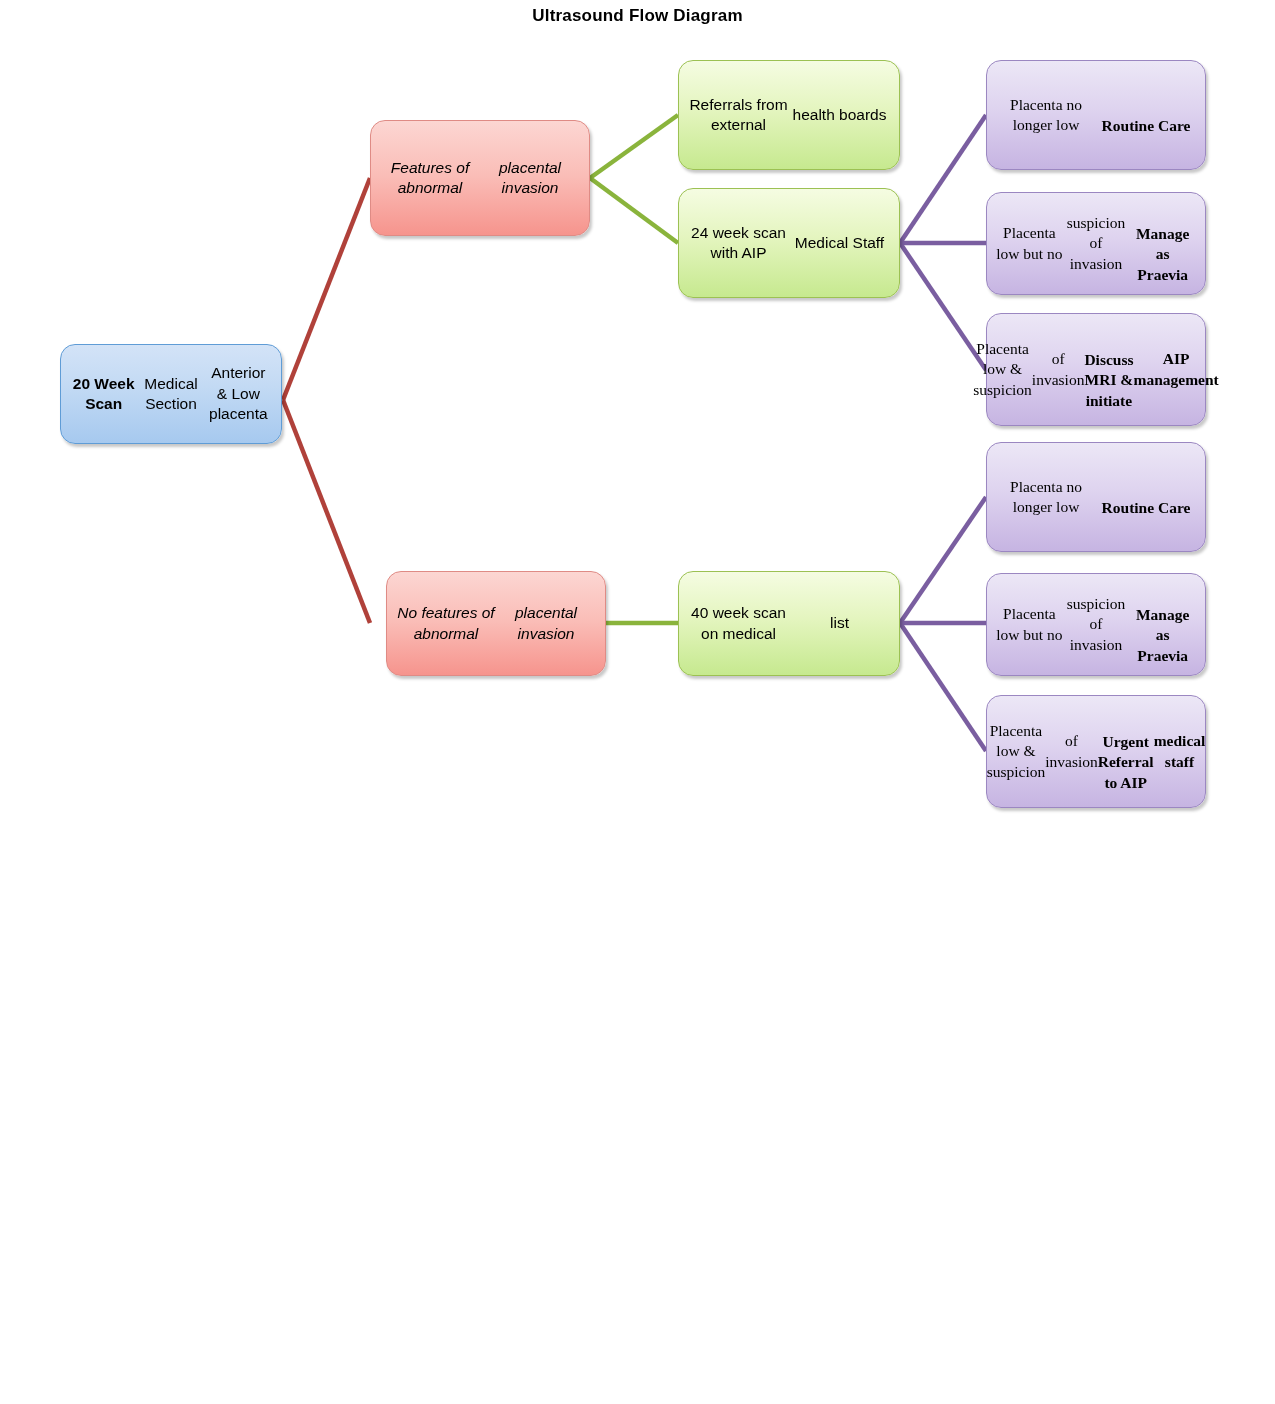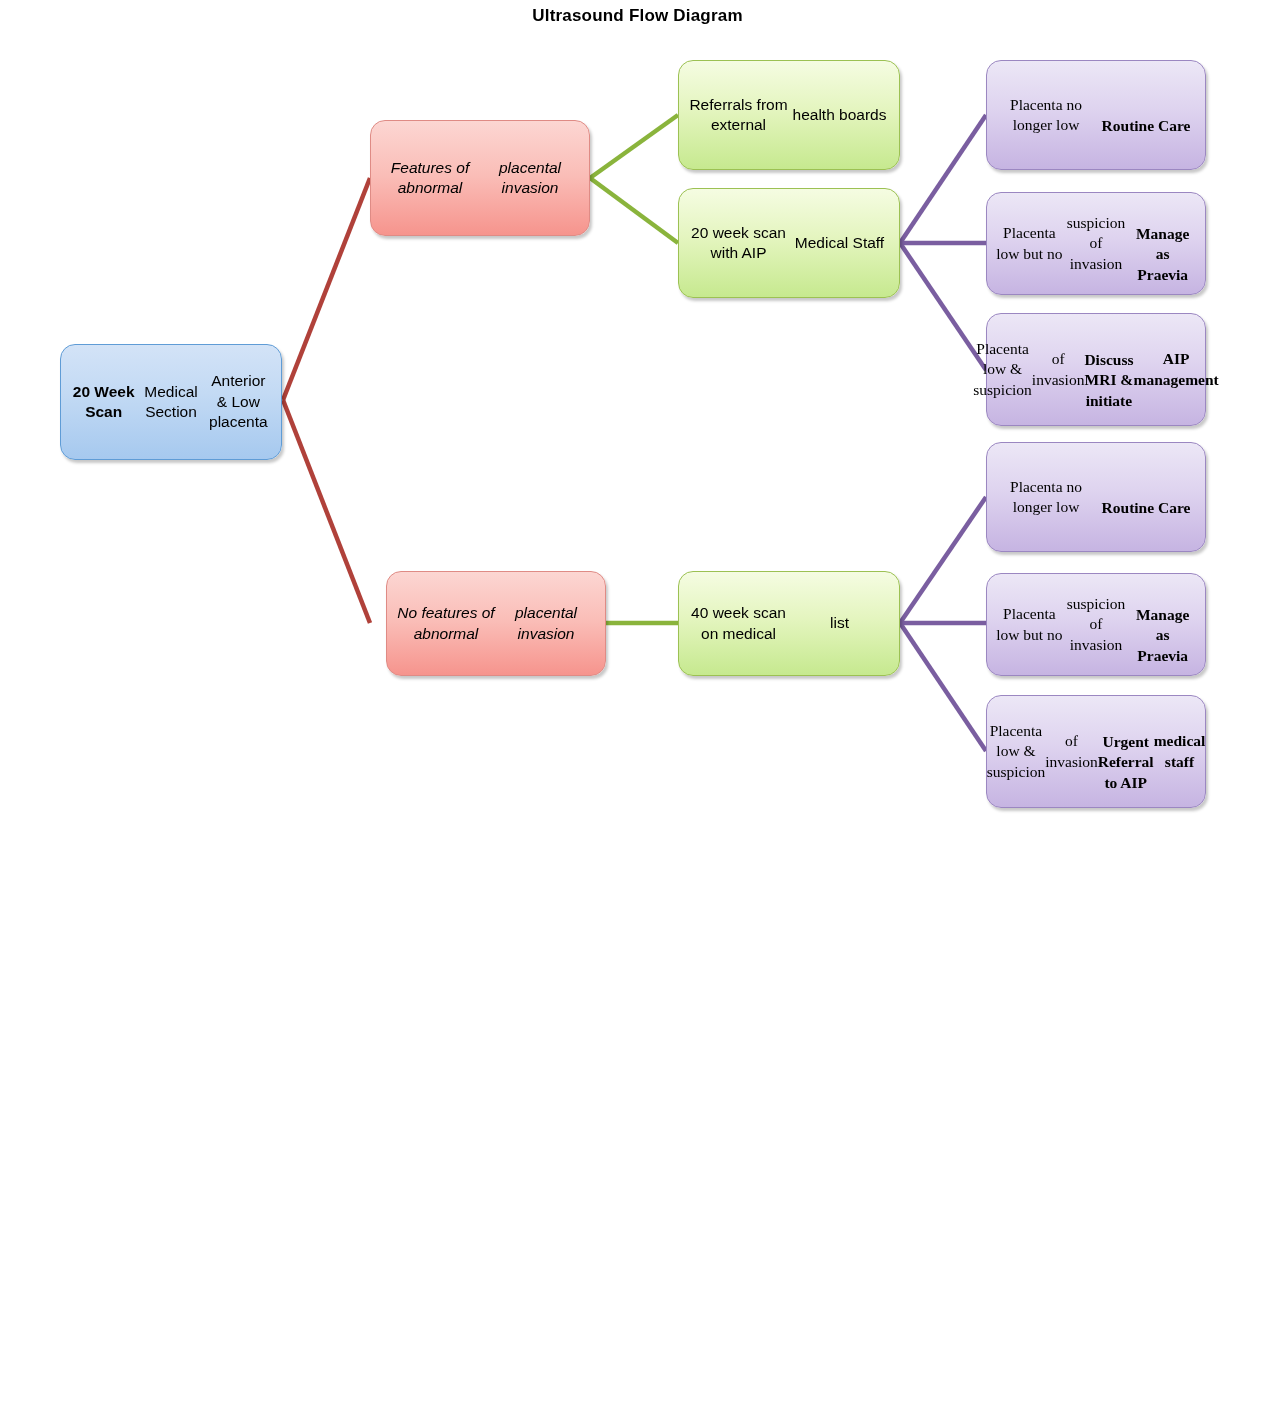--- a/index.html
+++ b/index.html
@@ -94,21 +94,21 @@
 
   <path d="M900,243 L986,115" stroke="#7a5ea0" stroke-width="4.5" fill="none"></path>
   <path d="M900,243 L986,243" stroke="#7a5ea0" stroke-width="4.5" fill="none"></path>
   <path d="M900,243 L986,370" stroke="#7a5ea0" stroke-width="4.5" fill="none"></path>
 
   <path d="M900,623 L986,497" stroke="#7a5ea0" stroke-width="4.5" fill="none"></path>
   <path d="M900,623 L986,623" stroke="#7a5ea0" stroke-width="4.5" fill="none"></path>
   <path d="M900,623 L986,751" stroke="#7a5ea0" stroke-width="4.5" fill="none"></path>
 </svg>
 
-<div class="node node-blue" style="left:60px; top:344px; width:222px; height:116px;">
+<div class="node node-blue" style="left:60px; top:344px; width:222px; height:100px;">
   <span class="line bold">20 Week Scan</span>
   <span class="line">Medical Section</span>
   <span class="line">Anterior &amp; Low placenta</span>
 </div>
 
 <div class="node node-pink" style="left:370px; top:120px; width:220px; height:116px;">
   <span class="line">Features of abnormal</span>
   <span class="line">placental invasion</span>
 </div>
 
@@ -116,21 +116,21 @@
   <span class="line">No features of abnormal</span>
   <span class="line">placental invasion</span>
 </div>
 
 <div class="node node-green" style="left:678px; top:60px; width:222px; height:110px;">
   <span class="line">Referrals from external</span>
   <span class="line">health boards</span>
 </div>
 
 <div class="node node-green" style="left:678px; top:188px; width:222px; height:110px;">
-  <span class="line">20 week scan with AIP</span>
+  <span class="line">24 week scan with AIP</span>
   <span class="line">Medical Staff</span>
 </div>
 
 <div class="node node-green" style="left:678px; top:571px; width:222px; height:105px;">
   <span class="line">40 week scan on medical</span>
   <span class="line">list</span>
 </div>
 
 <div class="node node-purple" style="left:986px; top:60px; width:220px; height:110px;">
   <span class="line">Placenta no longer low</span>

